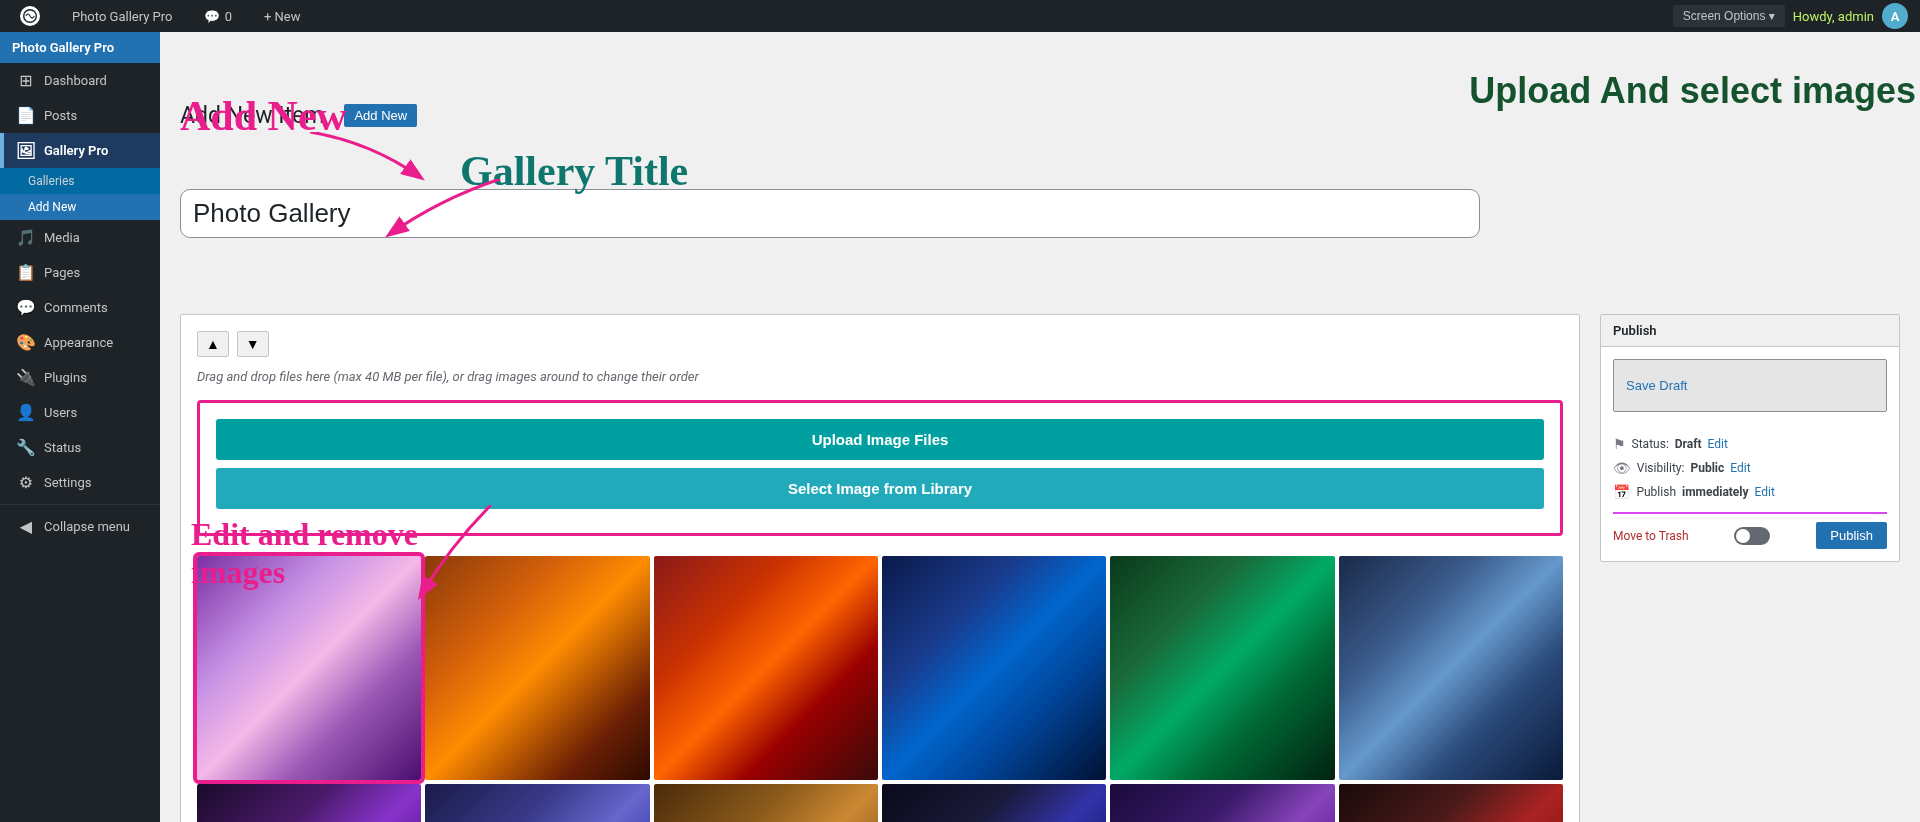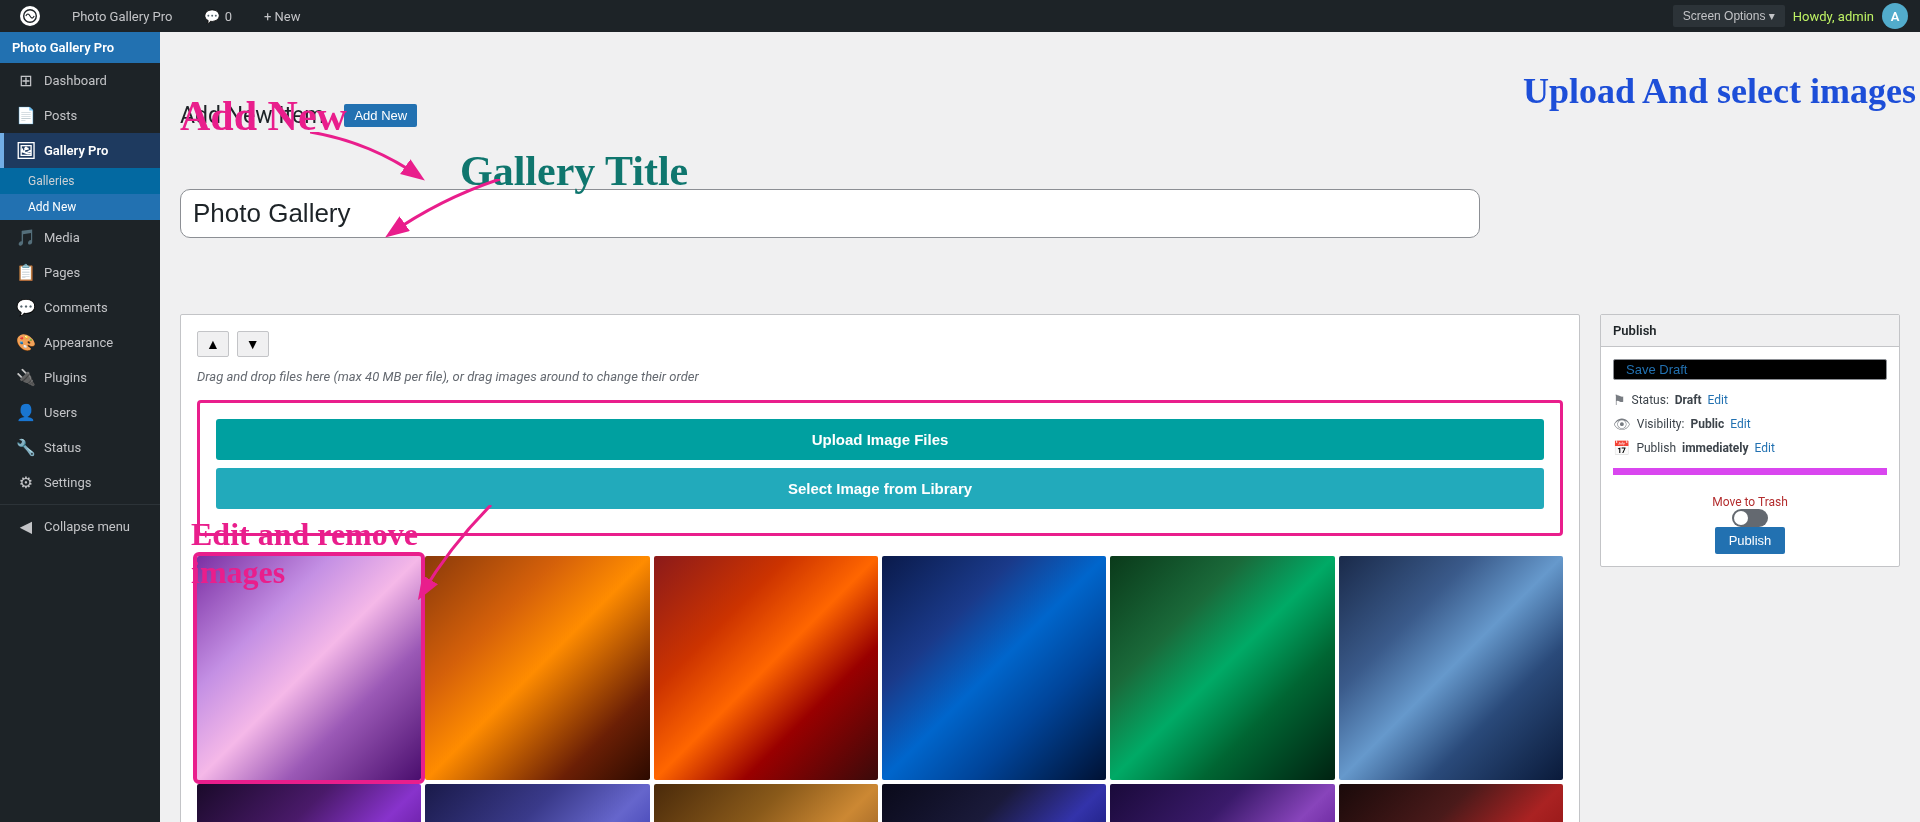--- a/index.html
+++ b/index.html
@@ -189,51 +189,50 @@
       background: #f0f0f1;
       border-bottom: 1px solid #c3c4c7;
       padding: 8px 12px;
       font-size: 13px;
       font-weight: 600;
       color: #1d2327;
     }
     .panel-body { padding: 12px; }
 
     .save-draft-btn {
-      background: #000000;
+      background: #e5e5e5;
       border: 1px solid #8c8f94;
       color: #2271b1;
-      padding: 2px 12px;
+      padding: 18px 12px;
       font-size: 13px;
       cursor: pointer;
       border-radius: 2px;
       width: 100%;
-      margin-bottom: 12px;
+      margin-bottom: 24px;
       text-align: left;
     }
 
     .meta-row {
       display: flex;
       align-items: center;
       gap: 6px;
       margin-bottom: 8px;
       font-size: 12px;
       color: #3c434a;
     }
     .meta-icon { color: #787c82; font-size: 14px; }
     .meta-link { color: #2271b1; text-decoration: none; font-size: 12px; }
 
     .panel-actions {
       display: flex;
       align-items: center;
       justify-content: space-between;
       margin-top: 12px;
-      padding-top: 20px;
-      border-top: 7px solid #d946ef;
-      flex-direction: column;
+      padding-top: 8px;
+      border-top: 2px solid #d946ef;
     }
     .move-to-trash { color: #b32d2e; text-decoration: none; font-size: 12px; }
     .publish-btn {
       background: #2271b1;
       color: #fff;
       border: none;
       padding: 6px 14px;
       font-size: 13px;
       cursor: pointer;
       border-radius: 2px;
@@ -297,23 +296,23 @@
     .annotated-section { position: relative; }
 
     
     .page-header-area { position: relative; margin-bottom: 8px; }
 
     
     .top-right-annot {
       position: fixed;
       top: 70px;
       right: 0;
-      font-family: Liberation Serif, serif;
+      font-family: Liberation Sans, sans-serif;
       font-weight: 900;
-      color: #1d4ed8;
+      color: #14532d;
       font-size: 36px;
       z-index: 50;
       padding-right: 4px;
     }
   </style>
 </head>
 <body>
 
 <div id="wpadminbar">
   <div class="adminbar-left">

